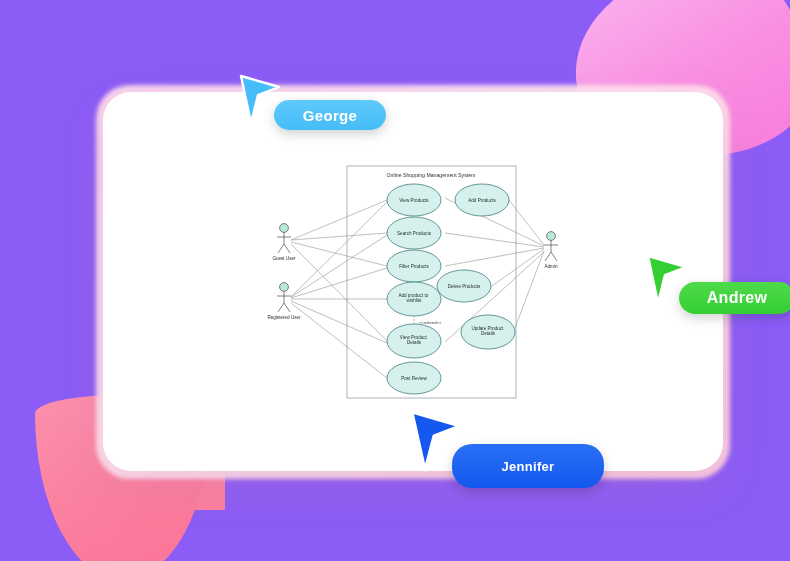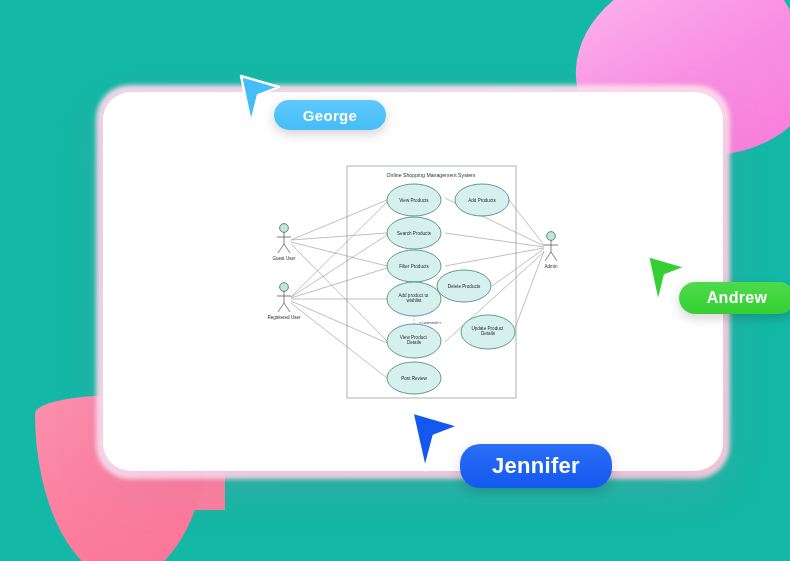--- a/index.html
+++ b/index.html
@@ -1,18 +1,18 @@
 <!DOCTYPE html>
 <html><head>
 <meta charset="utf-8">
 <style>
   html,body{margin:0;padding:0;background:#000;}
   body{width:790px;height:561px;overflow:hidden;
        font-family:"Liberation Sans","DejaVu Sans",sans-serif;}
-  #stage{position:relative;width:790px;height:561px;background:#14b8a6;overflow:hidden;}
+  #stage{position:relative;width:790px;height:561px;background:#8b5cf6;overflow:hidden;}
 
   
   .blob{position:absolute;}
   #blob-pink-tr{
     left:575px;top:-30px;width:230px;height:190px;
     background:linear-gradient(160deg,#fbb3ef 0%,#f98fe2 55%,#f77ddc 100%);
     border-radius:62% 38% 46% 74% / 60% 64% 36% 40%;
     transform:rotate(-12deg);
   }
   #blob-pink-bl{
@@ -49,21 +49,21 @@
   .name-pill{
     position:absolute;display:flex;align-items:center;justify-content:center;
     border-radius:20px;color:#fff;font-weight:bold;
     letter-spacing:.3px;white-space:nowrap;
     box-shadow:0 4px 12px rgba(0,0,0,.18);
   }
   #pill-george{left:36px;top:27px;width:112px;height:30px;font-size:15px;
     background:linear-gradient(180deg,#5fc8fb,#45bdf8);}
   #pill-andrew{left:34px;top:29px;width:116px;height:32px;font-size:16px;
     background:linear-gradient(180deg,#4ddb4a,#36cf33);}
-  #pill-jennifer{left:52px;top:36px;width:152px;height:44px;font-size:22px;
+  #pill-jennifer{left:44px;top:36px;width:152px;height:44px;font-size:13px;
     background:linear-gradient(180deg,#2a6ff5,#1458ef);}
 
   #cur-george{left:238px;top:73px;}
   #cur-andrew{left:645px;top:253px;}
   #cur-jennifer{left:408px;top:408px;}
 </style>
 </head>
 <body>
 
 <div id="stage">

